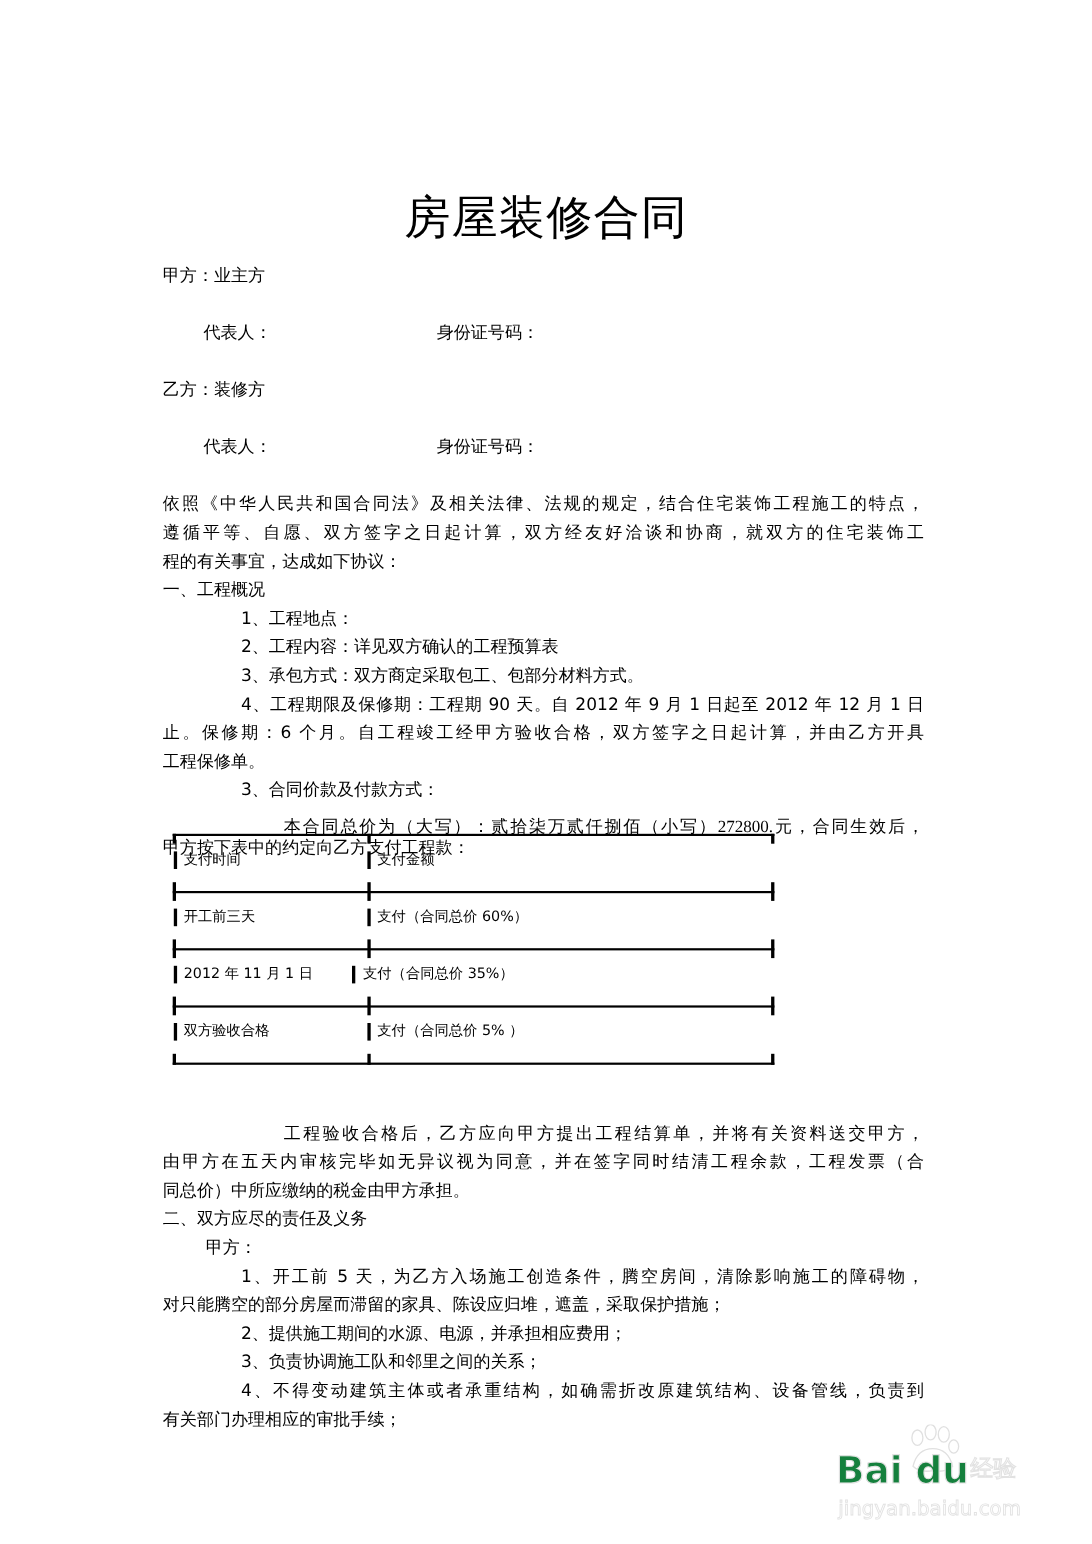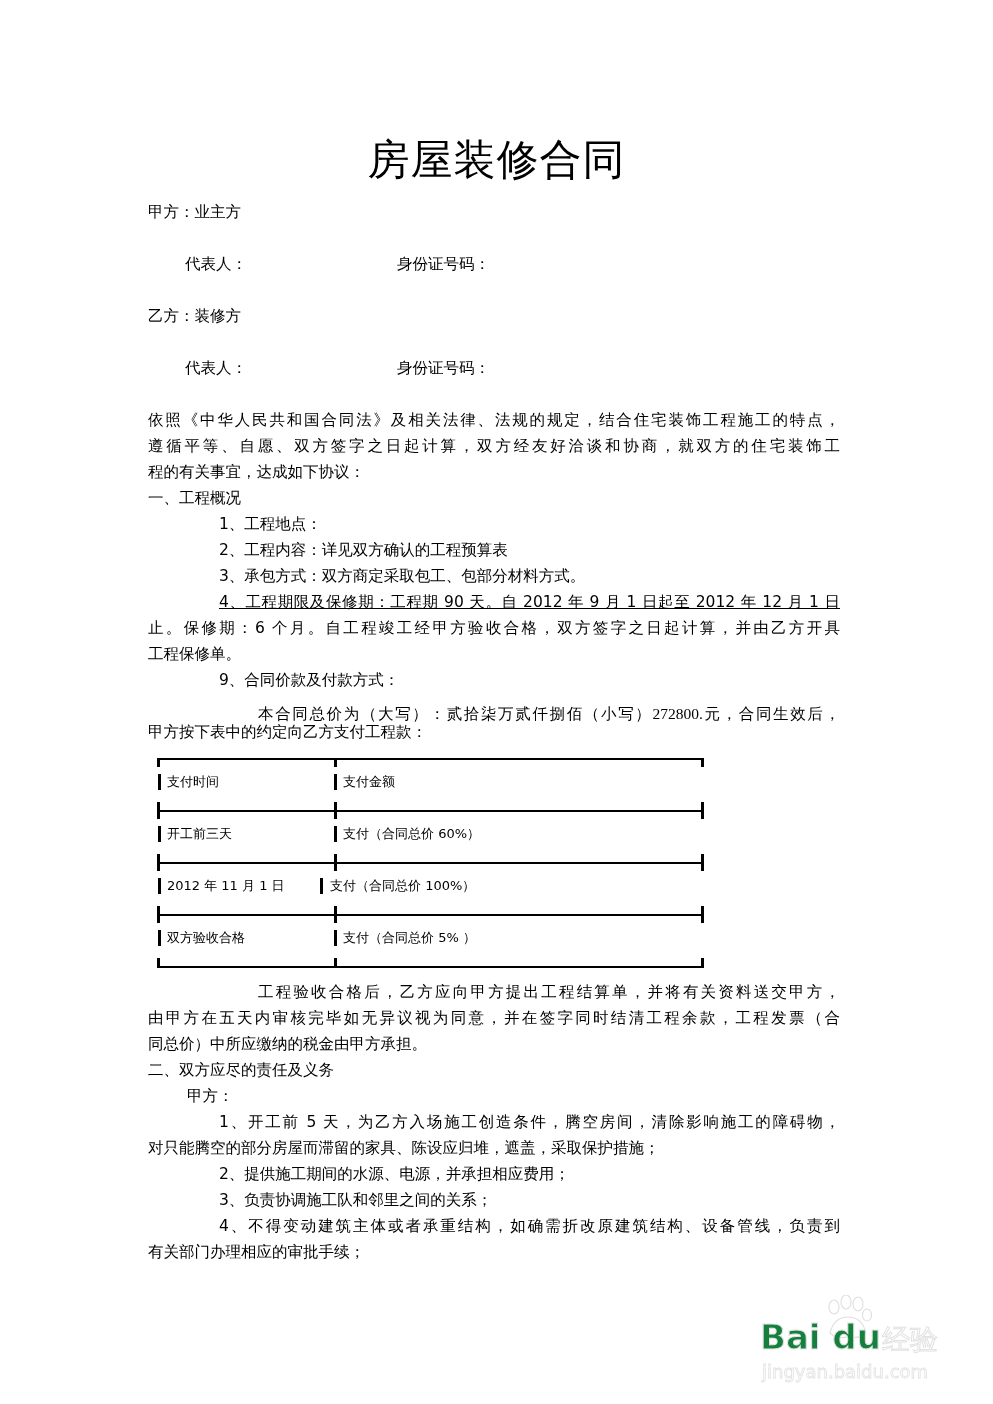--- a/index.html
+++ b/index.html
@@ -1,42 +1,42 @@
 <!DOCTYPE html>
 <html><head>
 <meta charset="utf-8">
 <style>
   html, body { margin: 0; padding: 0; }
   body {
     width: 993px; height: 1404px; background: #ffffff; position: relative;
     overflow: hidden; color: #000;
     font-family: "DejaVu Sans", "Liberation Sans", sans-serif;
   }
-  .abs { position: absolute; white-space: nowrap; }
+  .abs { position: absolute; white-space: nowrap; margin-top: 38px; }
   .title {
     left: 0; width: 993px; top: 132px; text-align: center;
     font-family: "DejaVu Serif", "Liberation Serif", serif;
     font-size: 42px; letter-spacing: 1px; line-height: 56px;
   }
   .line { font-size: 15.5px; line-height: 20px; left: 148px; }
   .ind1 { left: 185px; }
   .ind2 { left: 219px; }
   .ind3 { left: 258px; }
   .col2 { left: 397px; }
   .justify { width: 692px; text-align-last: justify; text-align: justify; white-space: nowrap; }
   .tbl-hline { position: absolute; height: 2px; background: #000; }
   .tbl-vtick { position: absolute; width: 3px; background: #000; }
   .tbl-cell { position: absolute; font-size: 13px; line-height: 20px; white-space: nowrap; }
   .watermark {
     position: absolute; left: 760px; top: 1295px; width: 200px; height: 90px;
     color: #f0f0f0;
   }
   .wm-logo { position: absolute; left: 0; top: 22px; font-size: 34px; font-weight: bold;
     color: #15803d; -webkit-text-stroke: 1px #e2e2e2; font-family: "DejaVu Sans", sans-serif; }
-  .wm-cn { position: absolute; left: 122px; top: 26px; font-size: 28px; color: #fff;
+  .wm-cn { position: absolute; left: 122px; top: 26px; font-size: 21px; color: #fff;
     -webkit-text-stroke: 1px #e2e2e2; }
   .wm-url { position: absolute; left: 2px; top: 66px; font-size: 18px; color: #fff;
     -webkit-text-stroke: 0.8px #e2e2e2; }
 </style>
 </head>
 <body>
 
 <div class="abs title">房屋装修合同</div>
 
 <div class="abs line" style="top:202px">甲方：业主方</div>
@@ -48,24 +48,24 @@
 <div class="abs line col2" style="top:358px">身份证号码：</div>
 
 <div class="abs line justify" style="top:410px">依照《中华人民共和国合同法》及相关法律、法规的规定，结合住宅装饰工程施工的特点，</div>
 <div class="abs line justify" style="top:436px">遵循平等、自愿、双方签字之日起计算，双方经友好洽谈和协商，就双方的住宅装饰工</div>
 <div class="abs line" style="top:462px">程的有关事宜，达成如下协议：</div>
 
 <div class="abs line" style="top:488px">一、工程概况</div>
 <div class="abs line ind2" style="top:514px">1、工程地点：</div>
 <div class="abs line ind2" style="top:540px">2、工程内容：详见双方确认的工程预算表</div>
 <div class="abs line ind2" style="top:566px">3、承包方式：双方商定采取包工、包部分材料方式。</div>
-<div class="abs line ind2" style="top:592px; width:621px; text-align:justify; text-align-last:justify;text-decoration:underline;">4、工程期限及保修期：工程期 90 天。自 2012 年 9 月 1 日起至 2012 年 12 月 1 日</div>
+<div class="abs line ind2" style="top:592px; width:621px; text-align:justify; text-align-last:justify;">4、工程期限及保修期：工程期 90 天。自 2012 年 9 月 1 日起至 2012 年 12 月 1 日</div>
 <div class="abs line justify" style="top:618px">止。保修期：6 个月。自工程竣工经甲方验收合格，双方签字之日起计算，并由乙方开具</div>
 <div class="abs line" style="top:644px">工程保修单。</div>
-<div class="abs line ind2" style="top:670px">9、合同价款及付款方式：</div>
+<div class="abs line ind2" style="top:670px">3、合同价款及付款方式：</div>
 <div class="abs line ind3" style="top:704px; width:582px; text-align:justify; text-align-last:justify;font-family:Liberation Serif, serif;">本合同总价为（大写）：贰拾柒万贰仟捌佰（小写）272800.元，合同生效后，</div>
 <div class="abs line" style="top:722px">甲方按下表中的约定向乙方支付工程款：</div>
 
 <div>
 
   <div class="tbl-hline" style="left:157px; width:547px; top:758px;"></div>
   <div class="tbl-hline" style="left:157px; width:547px; top:810px;"></div>
   <div class="tbl-hline" style="left:157px; width:547px; top:862px;"></div>
   <div class="tbl-hline" style="left:157px; width:547px; top:914px;"></div>
   <div class="tbl-hline" style="left:157px; width:547px; top:966px;"></div>
@@ -99,21 +99,21 @@
   <div class="tbl-vtick" style="left:158px; top:930px; height:16px;"></div>
   <div class="tbl-vtick" style="left:334px; top:930px; height:16px;"></div>
 
   <div class="tbl-cell" style="left:167px; top:772px;">支付时间</div>
   <div class="tbl-cell" style="left:343px; top:772px;">支付金额</div>
 
   <div class="tbl-cell" style="left:167px; top:824px;">开工前三天</div>
   <div class="tbl-cell" style="left:343px; top:824px;text-align:right;">支付（合同总价 60%）</div>
 
   <div class="tbl-cell" style="left:167px; top:876px;">2012 年 11 月 1 日</div>
-  <div class="tbl-cell" style="left:330px; top:876px;">支付（合同总价 100%）</div>
+  <div class="tbl-cell" style="left:330px; top:876px;">支付（合同总价 35%）</div>
 
   <div class="tbl-cell" style="left:167px; top:928px;">双方验收合格</div>
   <div class="tbl-cell" style="left:343px; top:928px;">支付（合同总价 5% ）</div>
 </div>
 
 <div class="abs line ind3" style="top:982px; width:582px; text-align:justify; text-align-last:justify;">工程验收合格后，乙方应向甲方提出工程结算单，并将有关资料送交甲方，</div>
 <div class="abs line justify" style="top:1008px">由甲方在五天内审核完毕如无异议视为同意，并在签字同时结清工程余款，工程发票（合</div>
 <div class="abs line" style="top:1034px">同总价）中所应缴纳的税金由甲方承担。</div>
 
 <div class="abs line" style="top:1060px">二、双方应尽的责任及义务</div>

